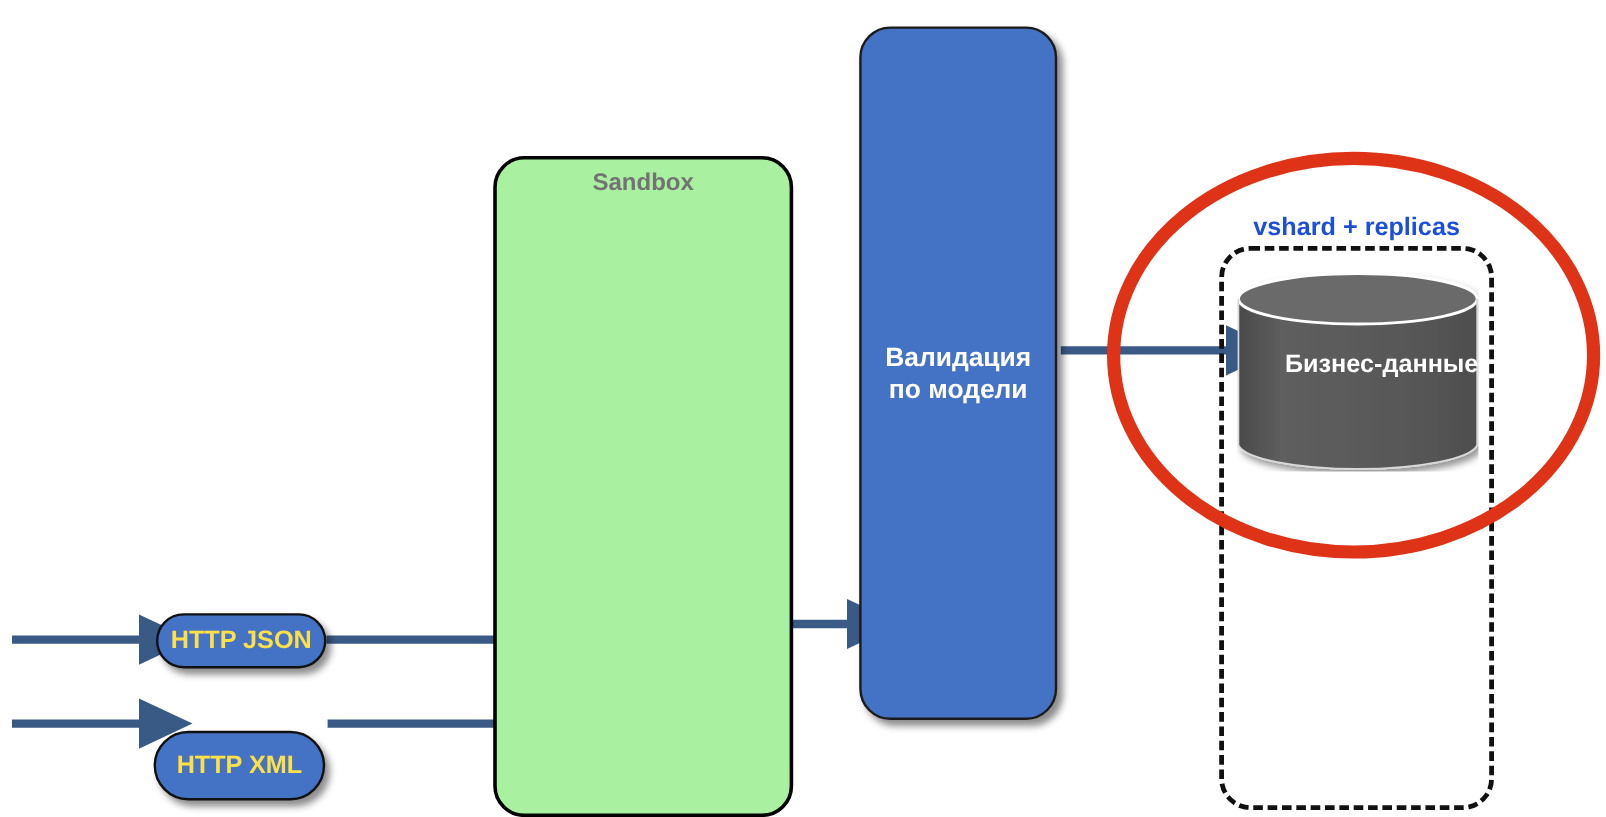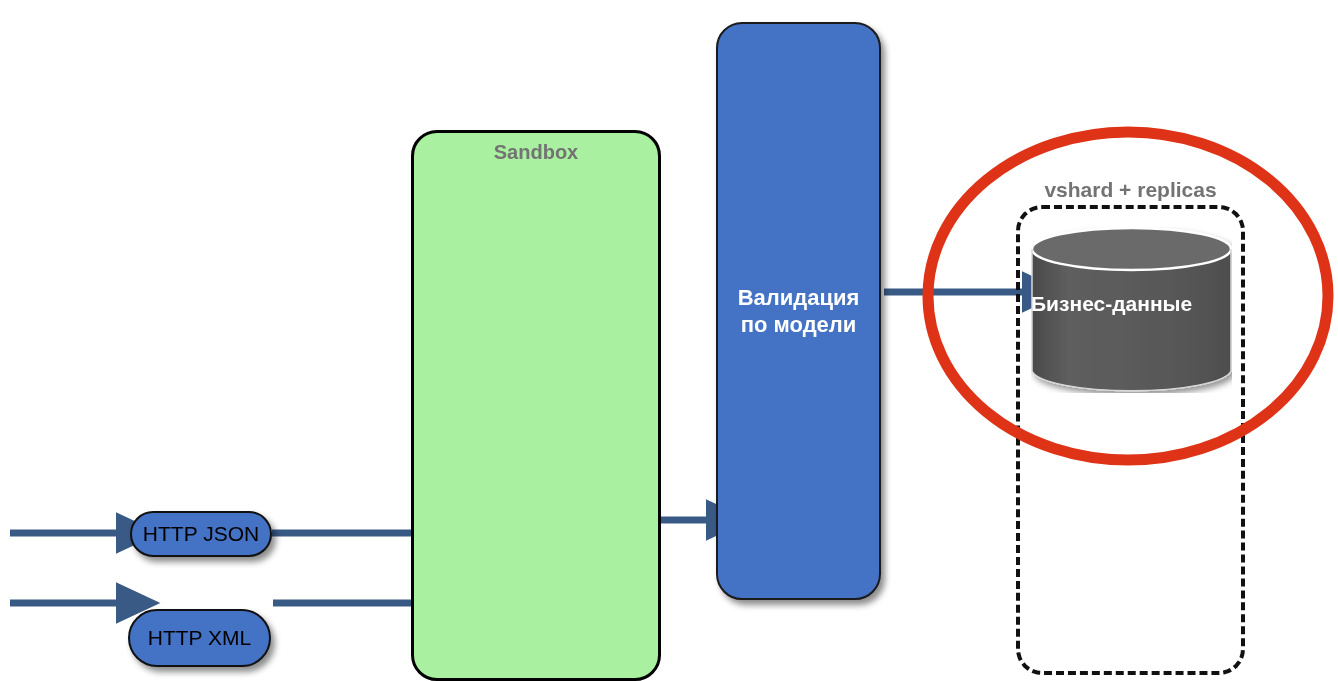--- a/index.html
+++ b/index.html
@@ -20,36 +20,36 @@
   
   .bluebox{background:#4472c4;border:2.5px solid #1b1b1b;
            color:#ffffff;font-weight:bold;line-height:1.25;
            box-shadow:4px 5px 6px rgba(0,0,0,.45);}
   #pipelines{left:430px;top:477px;width:216px;height:184px;
              border-radius:18px;font-size:21px;}
   #validation{left:716px;top:22px;width:165px;height:578px;
               border-radius:26px;font-size:22px;}
 
   
-  .pill{background:#4472c4;border:2.5px solid #111;color:#000000;
-        font-weight:normal;font-size:21px;border-radius:999px;
+  .pill{background:#4472c4;border:2.5px solid #111;color:#fde047;
+        font-weight:bold;font-size:21px;border-radius:999px;
         box-shadow:4px 5px 6px rgba(0,0,0,.45);}
   #pill-json{left:130px;top:511px;width:142px;height:46px;}
   #pill-xml{left:128px;top:581px;width:143px;height:58px;margin-top:28px;}
 
   
   #vshard-box{left:1016px;top:205px;width:229px;height:470px;
               border:4px dashed #111;border-radius:26px;background:transparent;}
   #vshard-label{position:absolute;left:1016px;top:178px;width:229px;
-                text-align:center;font-size:21px;font-weight:bold;color:#737373;}
+                text-align:center;font-size:21px;font-weight:bold;color:#1d4ed8;}
 
   
   #cylinder{left:1031px;top:227px;width:201px;height:166px;}
   #cyl-text{position:absolute;left:1031px;top:292px;width:201px;
-            text-align:left;font-size:21px;font-weight:bold;color:#ffffff;}
+            text-align:right;font-size:21px;font-weight:bold;color:#ffffff;}
 
   
   #red-ellipse{position:absolute;left:922px;top:125px;width:412px;height:342px;}
 
   
   #arrows{position:absolute;left:0;top:0;width:1338px;height:681px;}
 </style>
 </head>
 <body>
 

